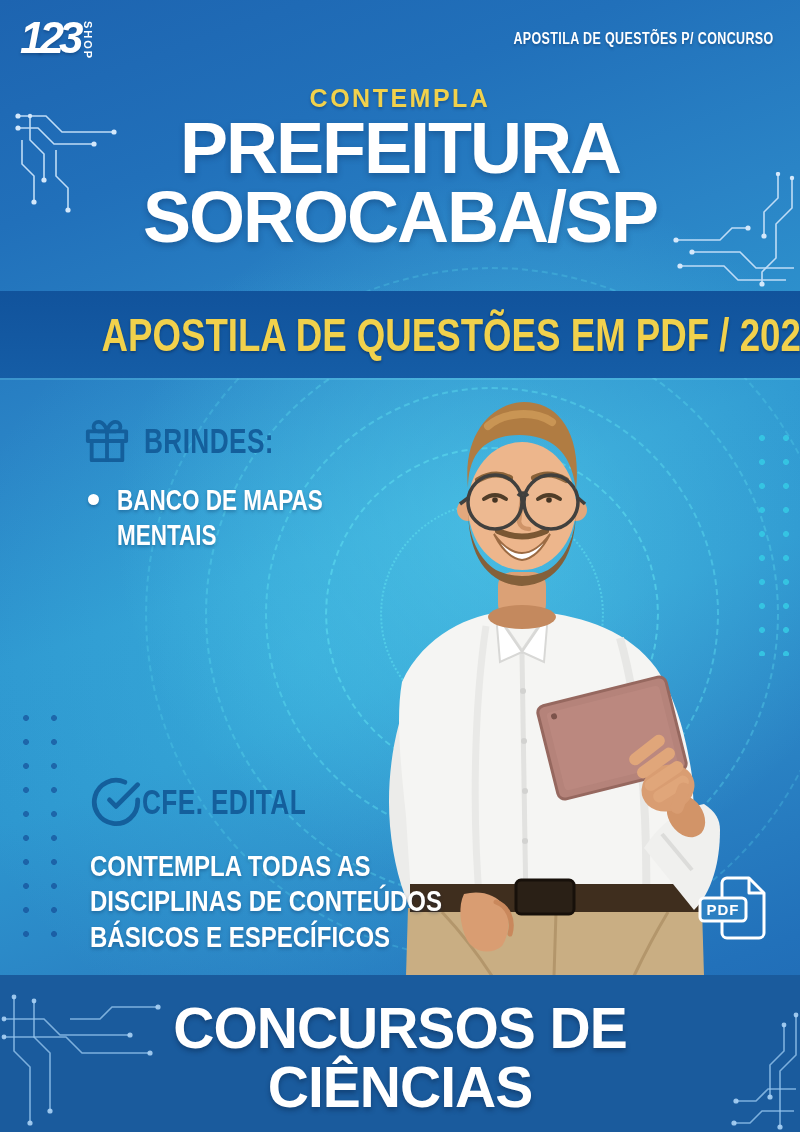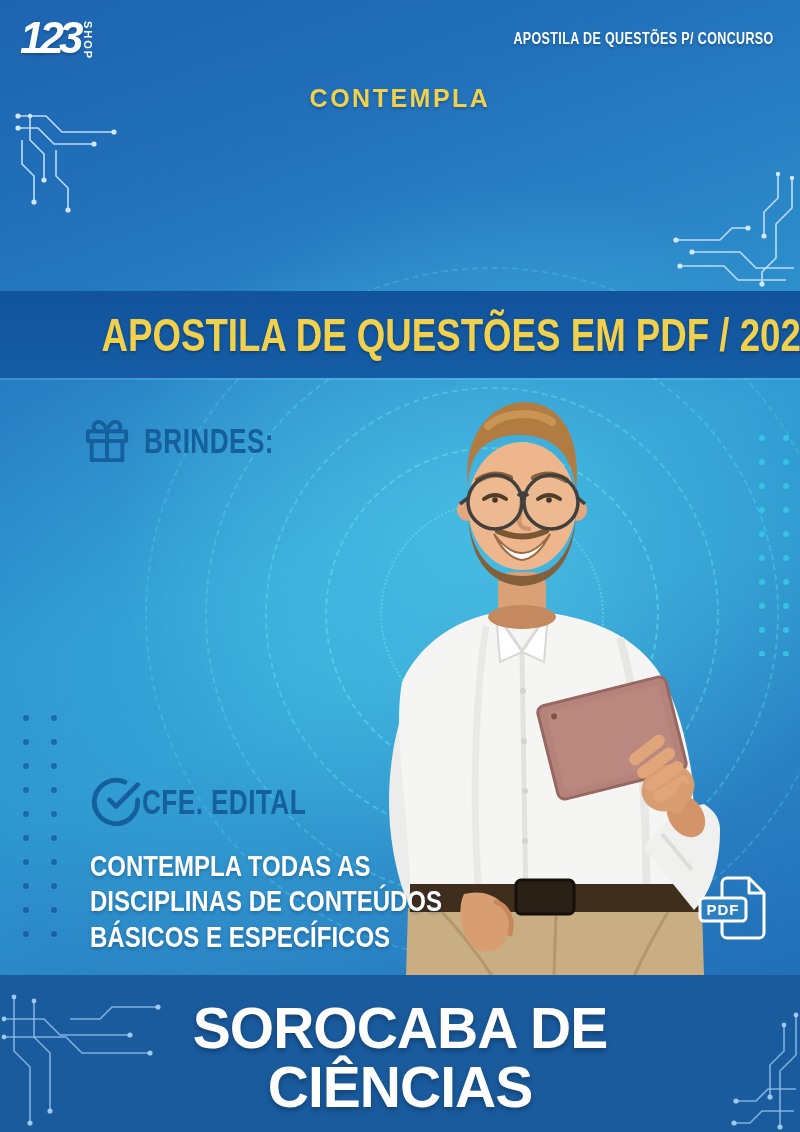--- a/index.html
+++ b/index.html
@@ -129,20 +129,24 @@
       <circle cx="120" cy="56" r="2.6"></circle>
   </svg>
 
   <div class="logo">
     <span class="logo-num">123</span>
     <span class="logo-shop">SHOP</span>
   </div>
   <div class="tagline">APOSTILA DE QUESTÕES P/ CONCURSO</div>
 
   <div class="kicker">CONTEMPLA</div>
+  <h1 class="hero-title" style="margin:0;">
+    <span>PREFEITURA</span>
+    <span>SOROCABA/SP</span>
+  </h1>
 
   <div class="banner">
     <span class="banner-text">APOSTILA DE QUESTÕES EM PDF / 2025</span>
   </div>
 
   <svg class="man" viewBox="0 0 404 590">
 
     <path d="M44,302 C26,340 18,392 22,440 C25,474 33,504 44,526 L96,526 C82,490 76,456 76,428 C76,392 82,348 96,316 C78,304 58,300 44,302 Z" fill="#ececea"></path>
 
     <path d="M34,296 C56,248 104,228 136,226 L172,226 C216,230 262,246 288,282 C306,308 318,348 324,390 L332,526 L44,526 L38,430 C32,372 28,330 34,296 Z" fill="#f5f5f3"></path>
@@ -220,20 +224,27 @@
       <svg width="46" height="46" viewBox="0 0 24 24" fill="none" stroke="#145f9c" stroke-width="2" stroke-linecap="round" stroke-linejoin="round">
         <polyline points="20 12 20 22 4 22 4 12"></polyline>
         <rect x="2" y="7" width="20" height="5"></rect>
         <line x1="12" y1="22" x2="12" y2="7"></line>
         <path d="M12 7H7.5a2.5 2.5 0 0 1 0-5C11 2 12 7 12 7z"></path>
         <path d="M12 7h4.5a2.5 2.5 0 0 0 0-5C13 2 12 7 12 7z"></path>
       </svg>
       <span class="h-blue">BRINDES:</span>
     </div>
     <ul class="bullets">
+      <li>
+        <span class="b-dot"></span>
+        <div class="b-text">
+          <span>BANCO DE MAPAS</span>
+          <span>MENTAIS</span>
+        </div>
+      </li>
     </ul>
   </div>
 
   <div class="edital">
     <div class="row">
       <svg width="52" height="52" viewBox="0 0 24 24" fill="none" stroke="#145f9c" stroke-width="2.2" stroke-linecap="round" stroke-linejoin="round">
         <path d="M22 11.08V12a10 10 0 1 1-5.93-9.14"></path>
         <polyline points="22 4 12 14.01 9 11.01"></polyline>
       </svg>
       <span class="h-blue">CFE. EDITAL</span>
@@ -275,18 +286,18 @@
       <path d="M68,78 L40,78 L28,90 L8,90"></path>
       <path d="M66,100 L34,100 L22,112 L6,112"></path>
       <circle cx="8" cy="90" r="2.6"></circle>
         <circle cx="6" cy="112" r="2.6"></circle>
         <circle cx="52" cy="116" r="2.6"></circle>
       <circle cx="42" cy="86" r="2.6"></circle>
         <circle cx="68" cy="4" r="2.4"></circle>
         <circle cx="56" cy="14" r="2.4"></circle>
     </svg>
     <h2 class="footer-title">
-      <span>SOROCABA DE</span>
+      <span>CONCURSOS DE</span>
       <span>CIÊNCIAS</span>
     </h2>
   </div>
 
 </div>
 
 </body></html>

